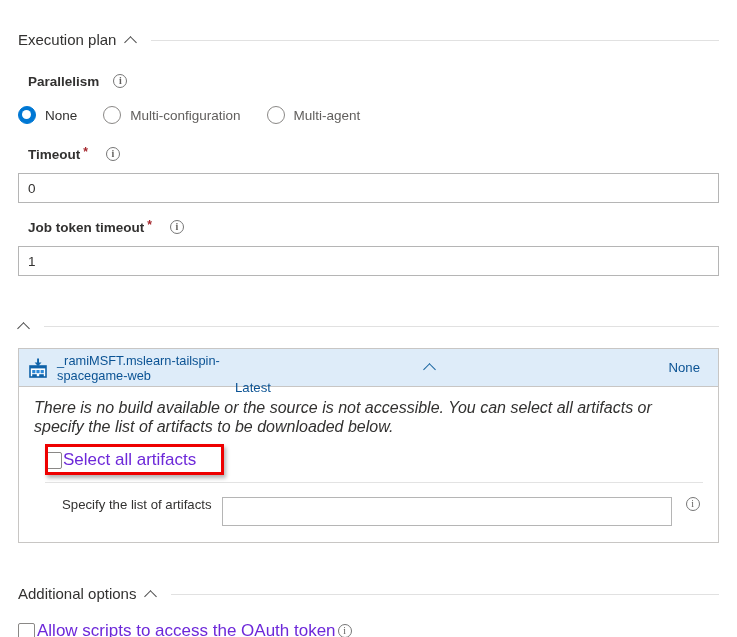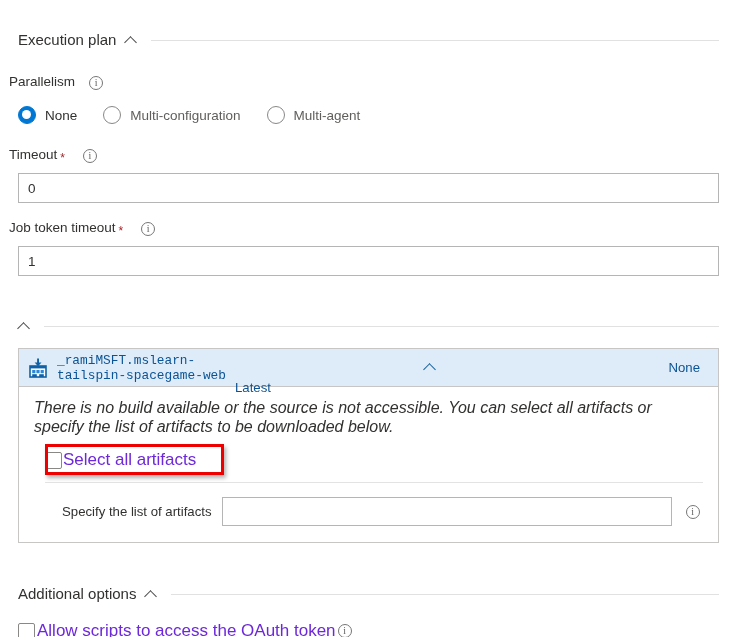--- a/index.html
+++ b/index.html
@@ -52,25 +52,26 @@
   .section-rule {
     flex: 1 1 auto;
     height: 1px;
     background: #e1e1e1;
     margin-left: 4px;
   }
 
   
   .field-label {
     display: flex;
-    align-items: flex-end;
+    align-items: flex-start;
     font-size: 13.5px;
     color: #323130;
-    padding: 0 9px;
+    padding: 0 28px;
     line-height: 16px;
+    font-weight: bold;
   }
   .req-star {
     color: #a4262c;
     margin-left: 3px;
     font-size: 12px;
     line-height: 10px;
     vertical-align: top;
   }
   .info-icon {
     display: inline-block;
@@ -169,21 +170,20 @@
     height: 22px;
     margin: 0 8px 0 8px;
     flex: 0 0 auto;
   }
   .artifact-name {
     color: #0b5394;
     font-size: 12.8px;
     line-height: 15px;
     width: 178px;
     flex: 0 0 auto;
-    font-family: Liberation Mono, monospace;
   }
   .artifact-version {
     color: #0b5394;
     font-size: 13.2px;
     flex: 0 0 auto;
     width: 175px;
     margin-top: 40px;
   }
   .artifact-chev {
     flex: 0 0 auto;
@@ -250,21 +250,20 @@
     pointer-events: none;
   }
   .panel-divider {
     height: 1px;
     background: #e3e3e3;
     margin: 9px 0 0 11px;
   }
 
   .specify-row {
     display: flex;
-    align-items: center;
     margin: 14px 0 0 28px;
     gap: 0;
   }
   .specify-label {
     font-size: 13.2px;
     color: #323130;
     white-space: nowrap;
     margin-right: 10px;
   }
   .specify-input {

